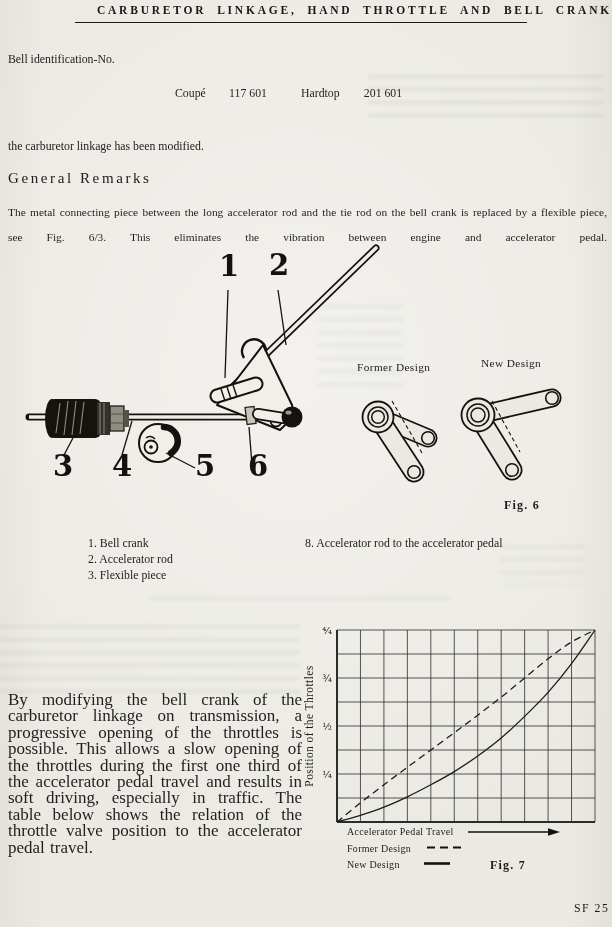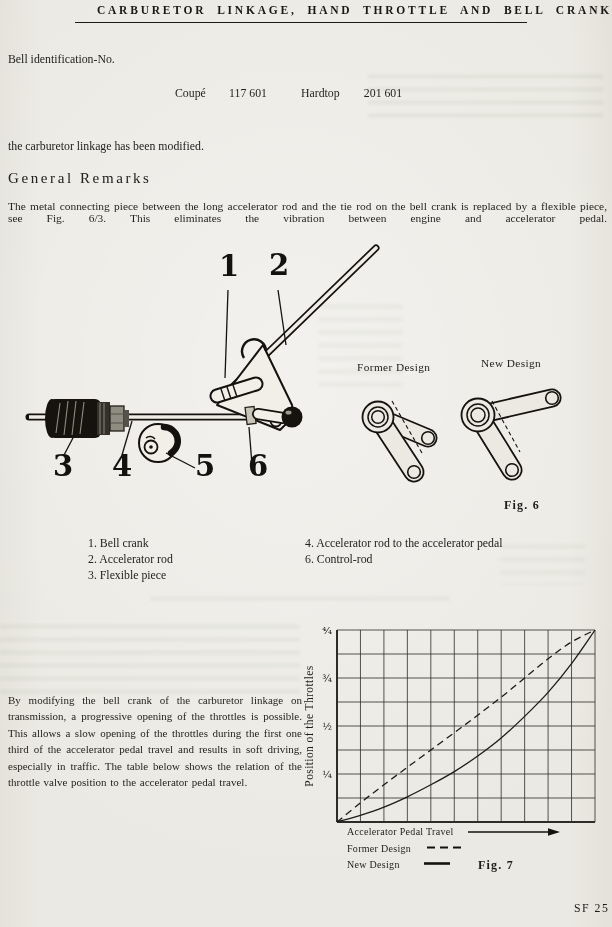--- a/index.html
+++ b/index.html
@@ -13,23 +13,23 @@
       #e9e7e1;}
   .abs{position:absolute}
   .title{left:0;top:4px;width:612px;text-align:right;font-weight:700;font-size:11.5px;
          letter-spacing:2.8px;word-spacing:5px;color:#191815;white-space:nowrap}
   .title-rule{left:75px;top:22px;width:452px;height:0;border-top:1.6px solid #1c1b18}
   .bodytext{font-size:11.8px;color:#23221f}
   .models{left:175px;top:86px;font-size:11.8px}
   .mrow{display:grid;grid-template-columns:50px 46px 30px 58px 48px;line-height:15.5px}
   .mnum{text-align:center}
   .gr-head{left:8px;top:170px;font-size:15px;letter-spacing:2.6px;color:#21201d}
-  .gr-body{left:8px;top:200px;width:599px;font-size:11.4px;line-height:12px;
+  .gr-body{left:8px;top:200px;width:599px;font-size:11.4px;line-height:25px;
            text-align:justify;text-align-last:justify;word-spacing:1.5px}
-  .para{left:8px;top:692px;width:294px;font-size:11px;line-height:16.4px;
+  .para{left:8px;top:692px;width:294px;font-size:17px;line-height:16.4px;
         text-align:justify;word-spacing:1px}
   .callout{width:26px;text-align:center;font-family:"DejaVu Serif",serif;font-weight:700;
            font-size:29px;line-height:1;color:#14120f}
   .designlabel{font-size:11.3px;letter-spacing:.4px;color:#23221f;white-space:nowrap}
   .figlabel{font-size:12px;letter-spacing:1.2px;font-weight:700;color:#1d1c19;white-space:nowrap}
   .parts{font-size:11.8px;line-height:16.1px;color:#23221f}
   .parts div{white-space:nowrap}
   .xrow{display:flex;align-items:flex-start;font-size:10px;letter-spacing:.3px;height:14px;
         color:#1e1d1a;white-space:nowrap}
   .sf{font-weight:400;font-size:11.8px;letter-spacing:1.5px;color:#1b1a17}
@@ -165,22 +165,21 @@
 </svg>
 
 <div class="abs figlabel" style="left:504px;top:498px">Fig. 6</div>
 
 <div class="abs parts" style="left:88px;top:535px">
   <div>1. Bell crank</div>
   <div>2. Accelerator rod</div>
   <div>3. Flexible piece</div>
 </div>
 <div class="abs parts" style="left:305px;top:535px">
-  <div>4. Accelerator rod to the accelerator pedal</div>
-  <div>6. Control-rod</div>
+  <div>8. Accelerator rod to the accelerator pedal</div>
 </div>
 
 <div class="abs para">By modifying the bell crank of the carburetor linkage on transmission, a progressive opening of the throttles is possible. This allows a slow opening of the throttles during the first one third of the accelerator pedal travel and results in soft driving, especially in traffic. The table below shows the relation of the throttle valve position to the accelerator pedal travel.</div>
 
 <svg class="abs" id="plot" style="left:300px;top:608px" width="302" height="216" viewBox="0 0 302 216">
   <text transform="translate(13 118) rotate(-90)" text-anchor="middle" font-size="11.5" letter-spacing="0.4" fill="#1e1d1a" font-family="Liberation Serif, serif">Position of the Throttles</text>
 <line x1="37" y1="22" x2="37" y2="214" stroke="#2c2c29" stroke-width="2"></line>
     <line x1="60.45454545454545" y1="22" x2="60.45454545454545" y2="214" stroke="#2c2c29" stroke-width="0.8"></line>
     <line x1="83.9090909090909" y1="22" x2="83.9090909090909" y2="214" stroke="#2c2c29" stroke-width="0.8"></line>
     <line x1="107.36363636363636" y1="22" x2="107.36363636363636" y2="214" stroke="#2c2c29" stroke-width="0.8"></line>
@@ -221,15 +220,15 @@
   <svg width="36" height="8" style="margin-left:16px">
     <line x1="0" y1="4.5" x2="36" y2="4.5" stroke="#14120f" stroke-width="2.2" stroke-dasharray="8 5"></line>
   </svg>
 </div>
 <div class="abs xrow" style="left:347px;top:859px">
   <span>New Design</span>
   <svg width="26" height="8" style="margin-left:24px">
     <line x1="0" y1="4.5" x2="26" y2="4.5" stroke="#14120f" stroke-width="2.6"></line>
   </svg>
 </div>
-<div class="abs figlabel" style="left:478px;top:858px">Fig. 7</div>
+<div class="abs figlabel" style="left:490px;top:858px">Fig. 7</div>
 
 <div class="abs sf" style="left:574px;top:901px">SF 25</div>
 
 </body></html>

